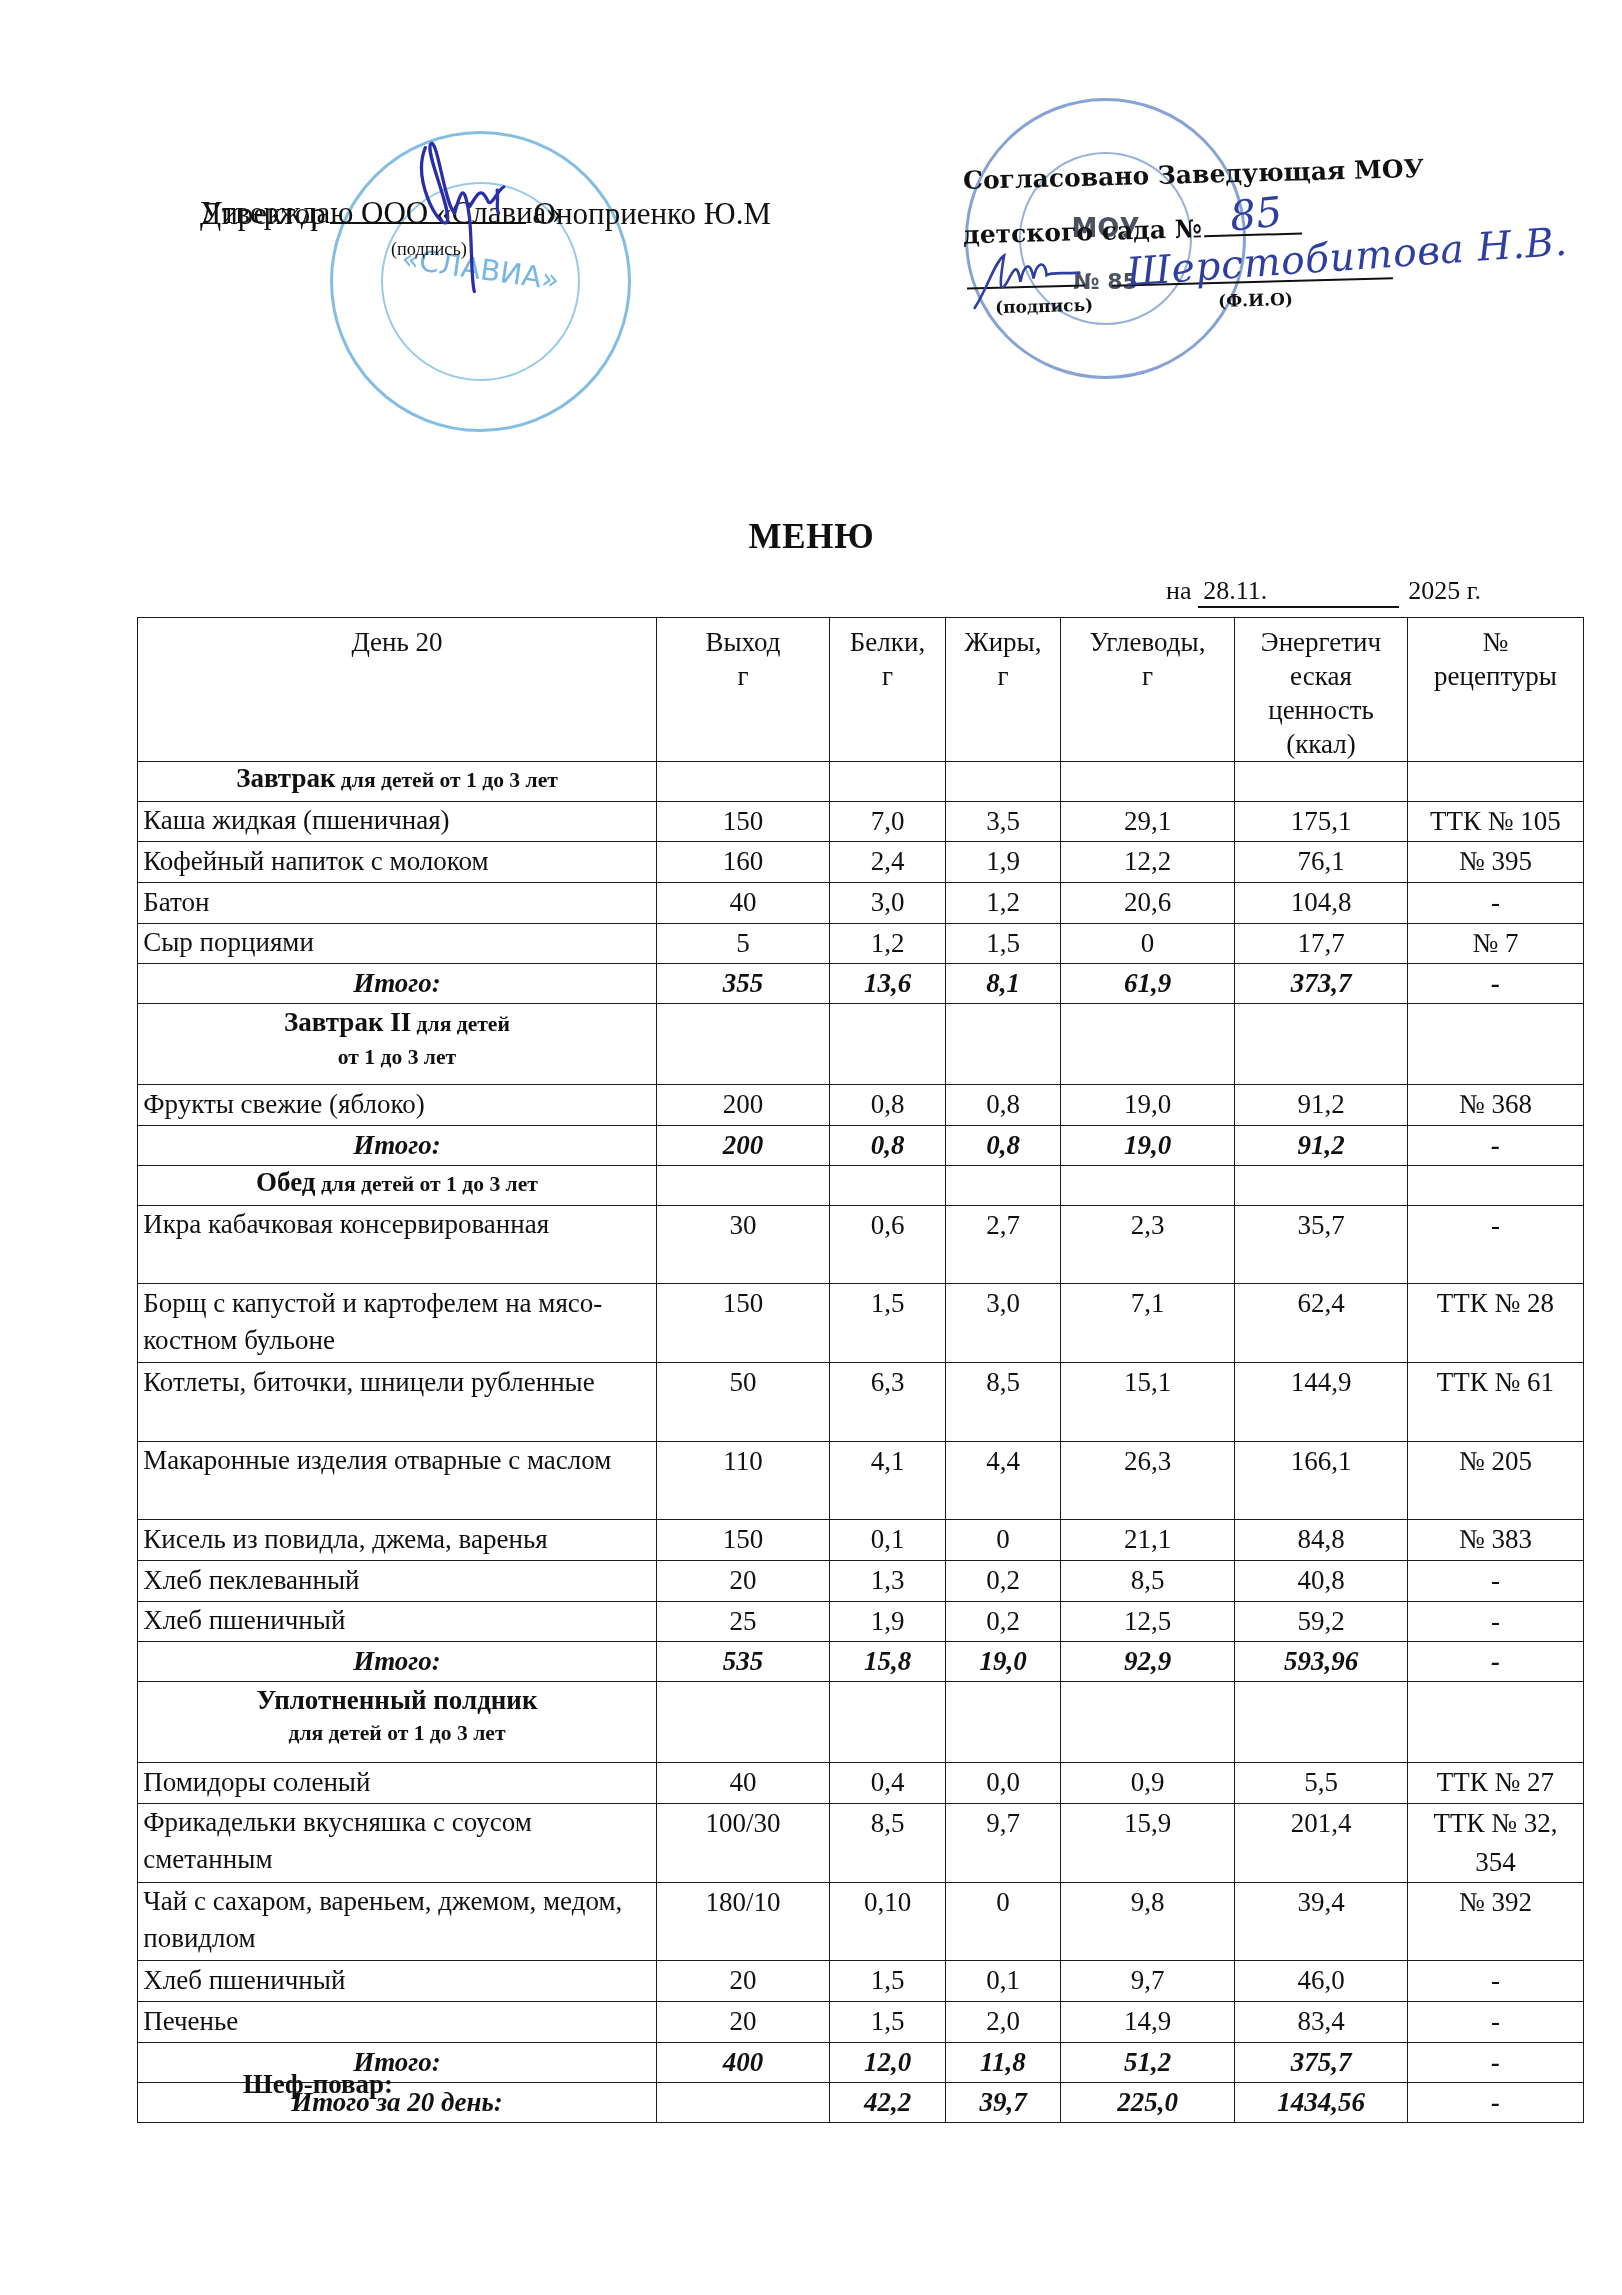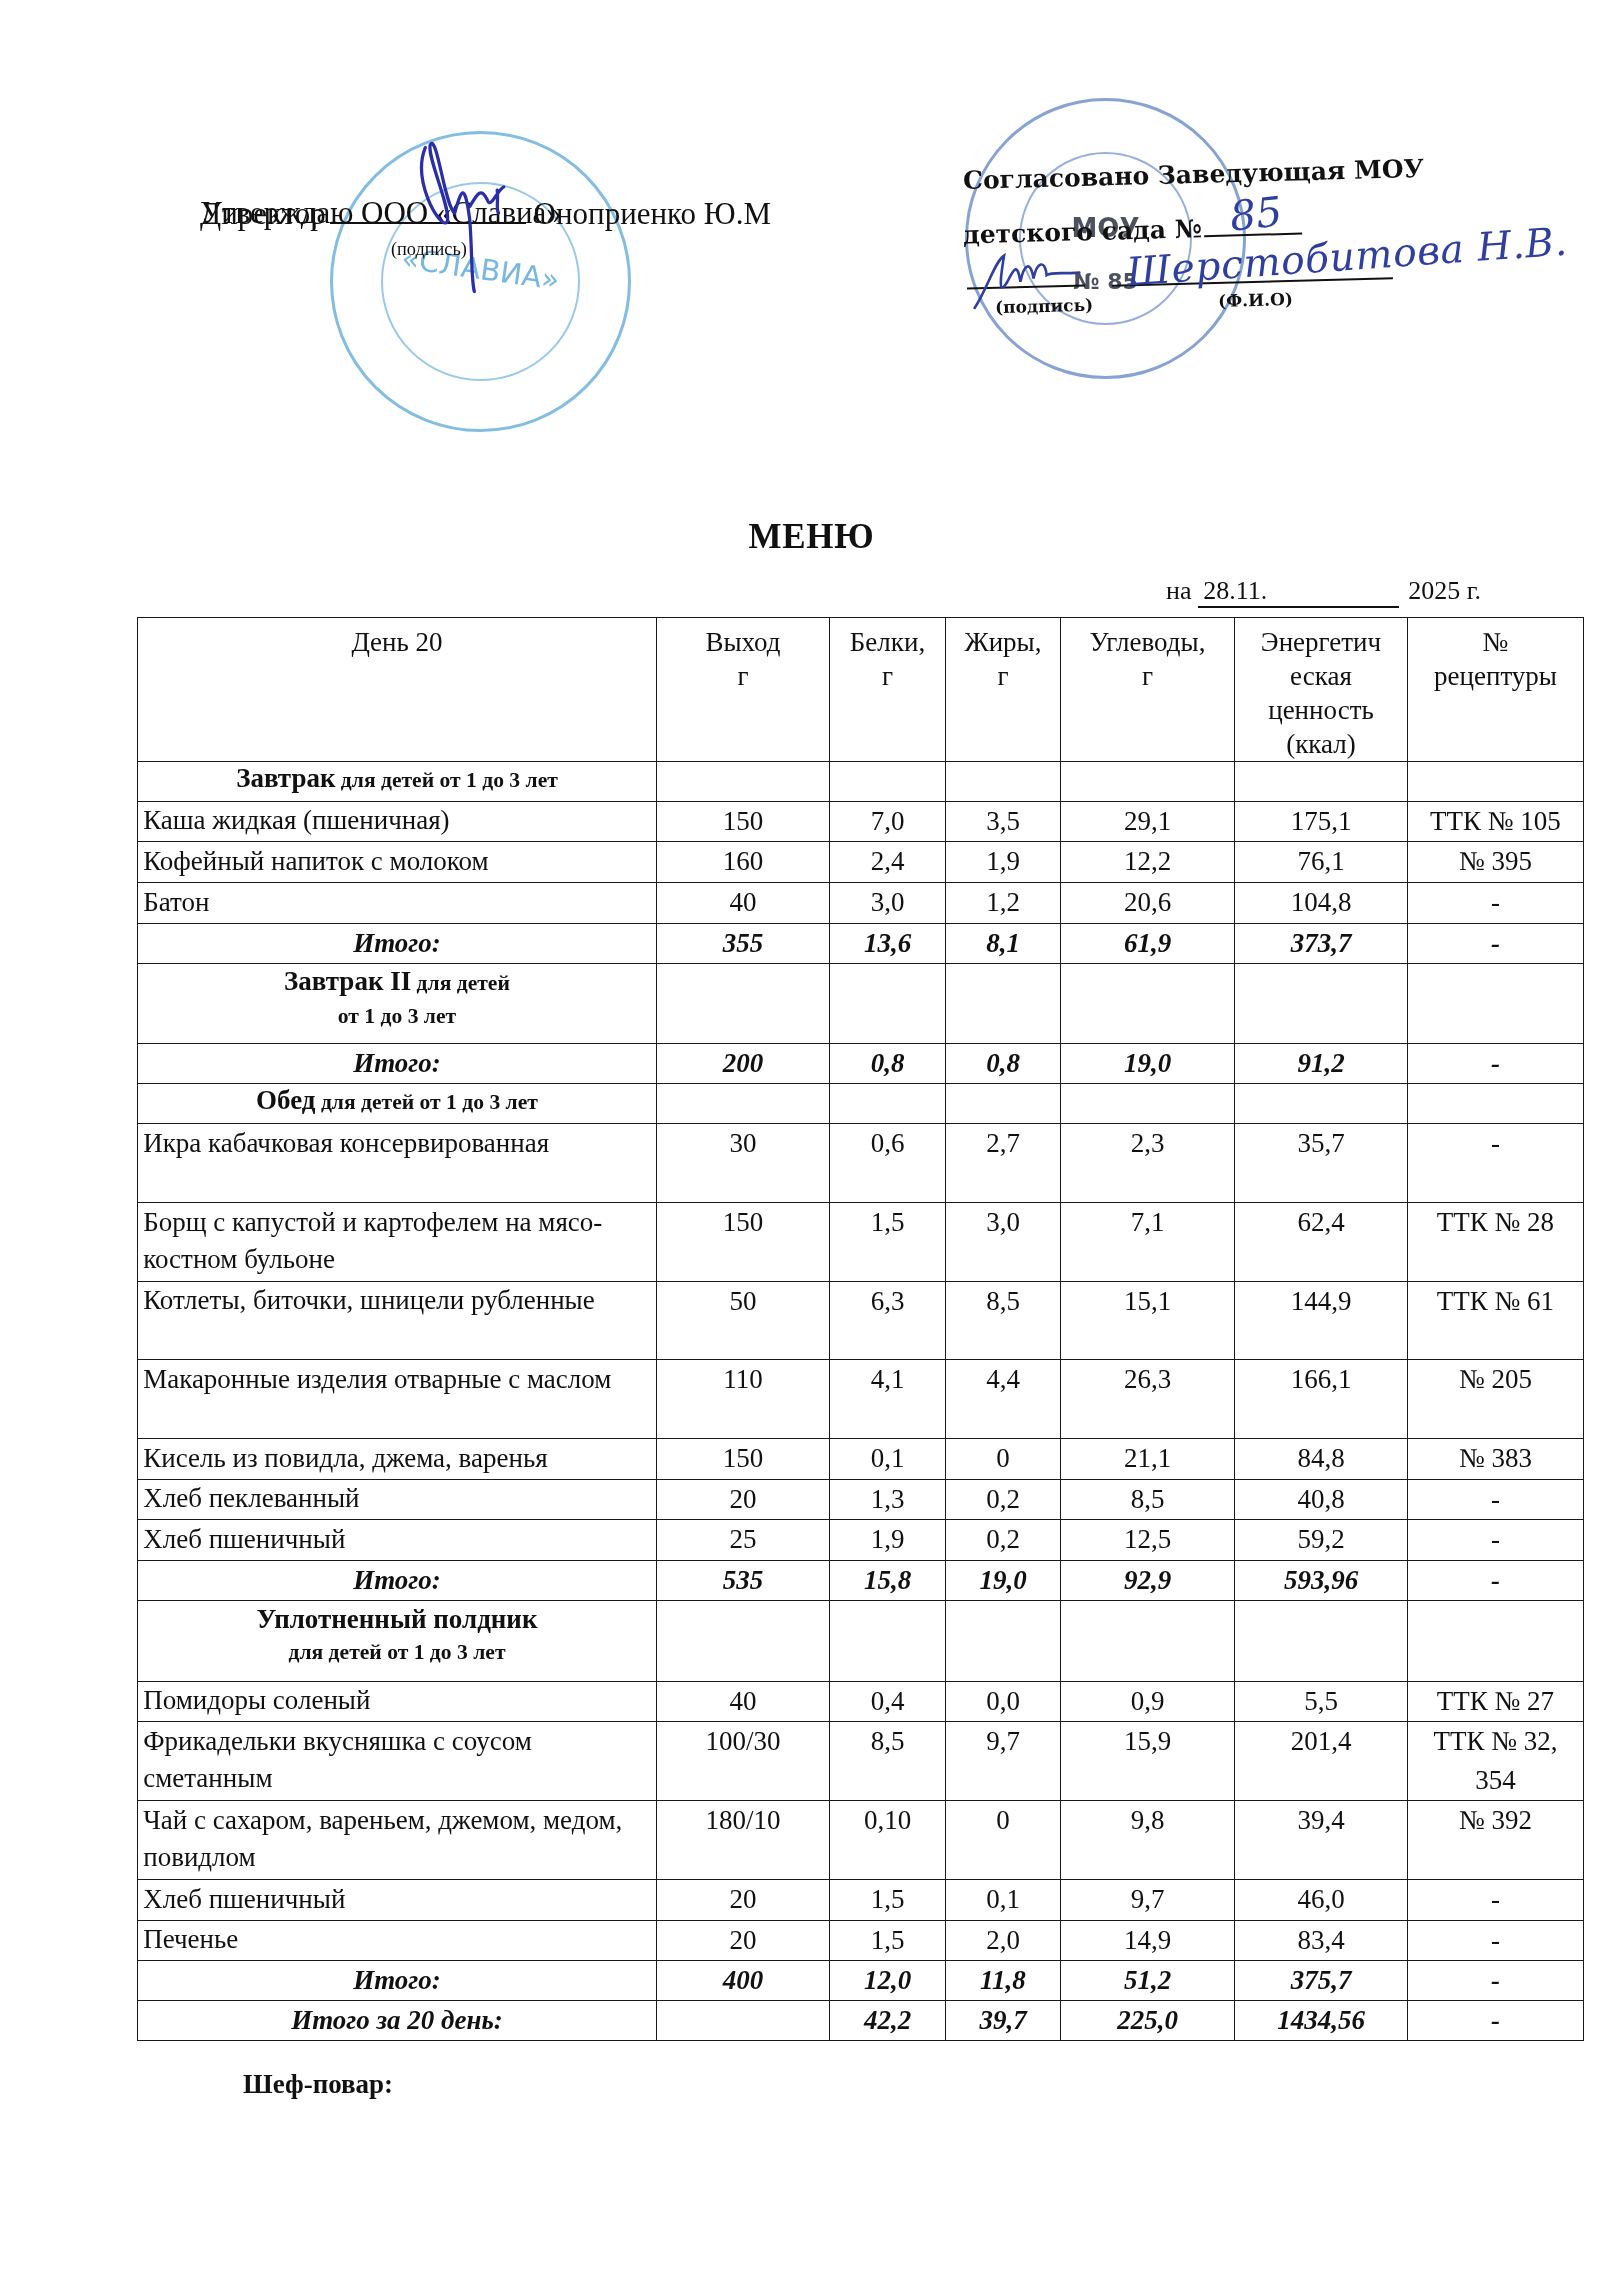--- a/index.html
+++ b/index.html
@@ -178,37 +178,55 @@
       </tr>
       <tr class="r1">
         <td class="name">Батон</td>
         <td class="num">40</td>
         <td class="num">3,0</td>
         <td class="num">1,2</td>
         <td class="num">20,6</td>
         <td class="num">104,8</td>
         <td class="num">-</td>
       </tr>
+      <tr class="r1">
+        <td class="name">Сыр порциями</td>
+        <td class="num">5</td>
+        <td class="num">1,2</td>
+        <td class="num">1,5</td>
+        <td class="num">0</td>
+        <td class="num">17,7</td>
+        <td class="num">№ 7</td>
+      </tr>
       <tr class="total r1">
         <td class="label">Итого:</td>
         <td class="num">355</td>
         <td class="num">13,6</td>
         <td class="num">8,1</td>
         <td class="num">61,9</td>
         <td class="num">373,7</td>
         <td class="num">-</td>
       </tr>
       <tr class="section r2 two">
         <td class="label"><span>Завтрак II</span><span class="sub"> для детей</span><br><span class="sub">от 1 до 3 лет</span></td>
         <td></td>
         <td></td>
         <td></td>
         <td></td>
         <td></td>
         <td></td>
+      </tr>
+      <tr class="r1">
+        <td class="name">Фрукты свежие (яблоко)</td>
+        <td class="num">200</td>
+        <td class="num">0,8</td>
+        <td class="num">0,8</td>
+        <td class="num">19,0</td>
+        <td class="num">91,2</td>
+        <td class="num">№ 368</td>
       </tr>
       <tr class="total r1">
         <td class="label">Итого:</td>
         <td class="num">200</td>
         <td class="num">0,8</td>
         <td class="num">0,8</td>
         <td class="num">19,0</td>
         <td class="num">91,2</td>
         <td class="num">-</td>
       </tr>

